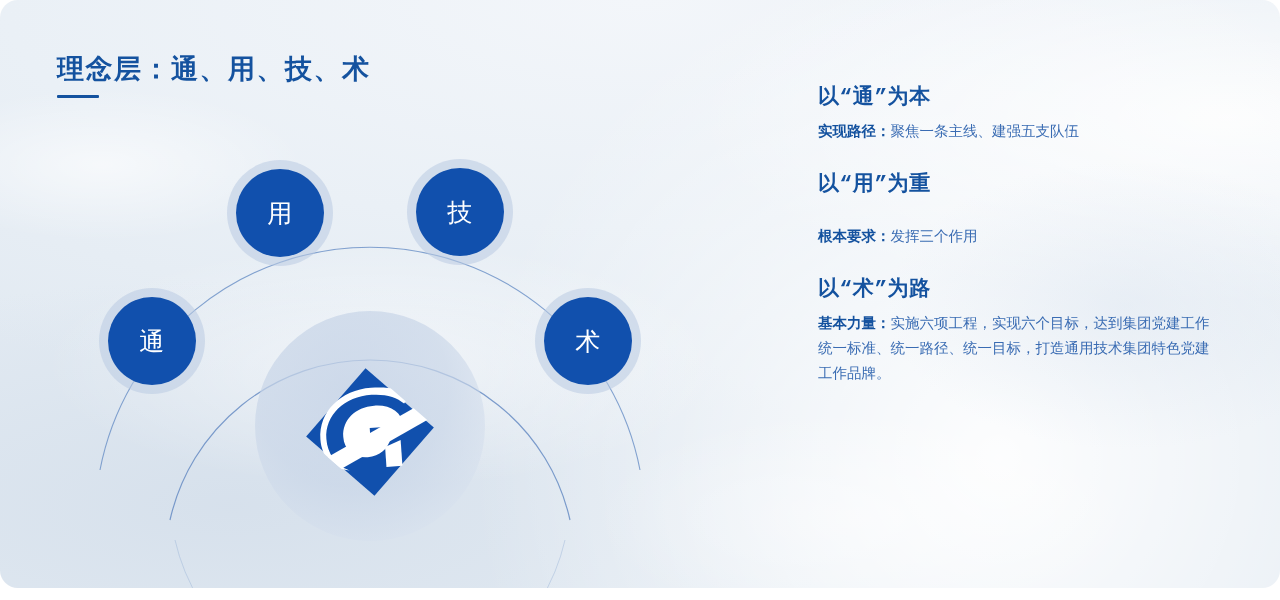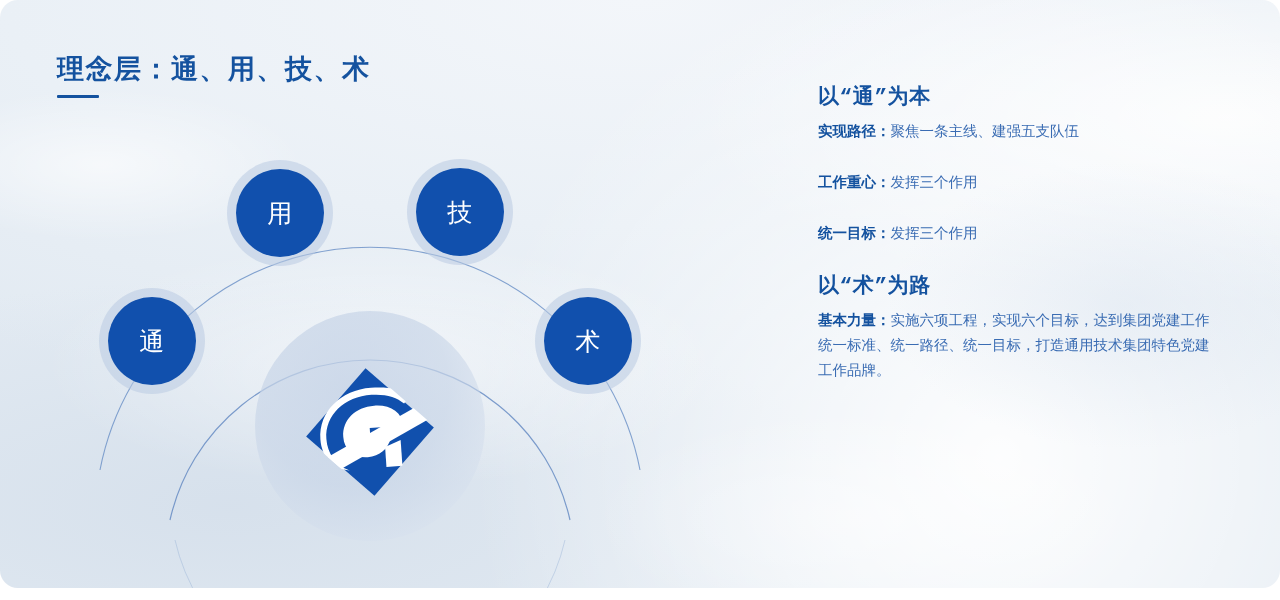--- a/index.html
+++ b/index.html
@@ -234,28 +234,26 @@
   <div id="detail-list">
 
     <div class="detail-item">
       <div class="detail-heading">以“通”为本</div>
       <div class="detail-body">
         <span class="detail-label">实现路径：</span><span>聚焦一条主线、建强五支队伍</span>
       </div>
     </div>
 
     <div class="detail-item">
+      <div class="detail-heading">以“用”为重</div>
+    </div>
+
+    <div class="detail-item">
       <div class="detail-body">
-        <span class="detail-label">工作重心：</span><span>发挥三个作用</span>
-      </div>
-    </div>
-
-    <div class="detail-item">
-      <div class="detail-body">
-        <span class="detail-label">统一目标：</span><span>发挥三个作用</span>
+        <span class="detail-label">根本要求：</span><span>发挥三个作用</span>
       </div>
     </div>
 
     <div class="detail-item">
       <div class="detail-heading">以“术”为路</div>
       <div class="detail-body">
         <span class="detail-label">基本力量：</span><span>实施六项工程，实现六个目标，达到集团党建工作统一标准、统一路径、统一目标，打造通用技术集团特色党建工作品牌。</span>
       </div>
     </div>
 

